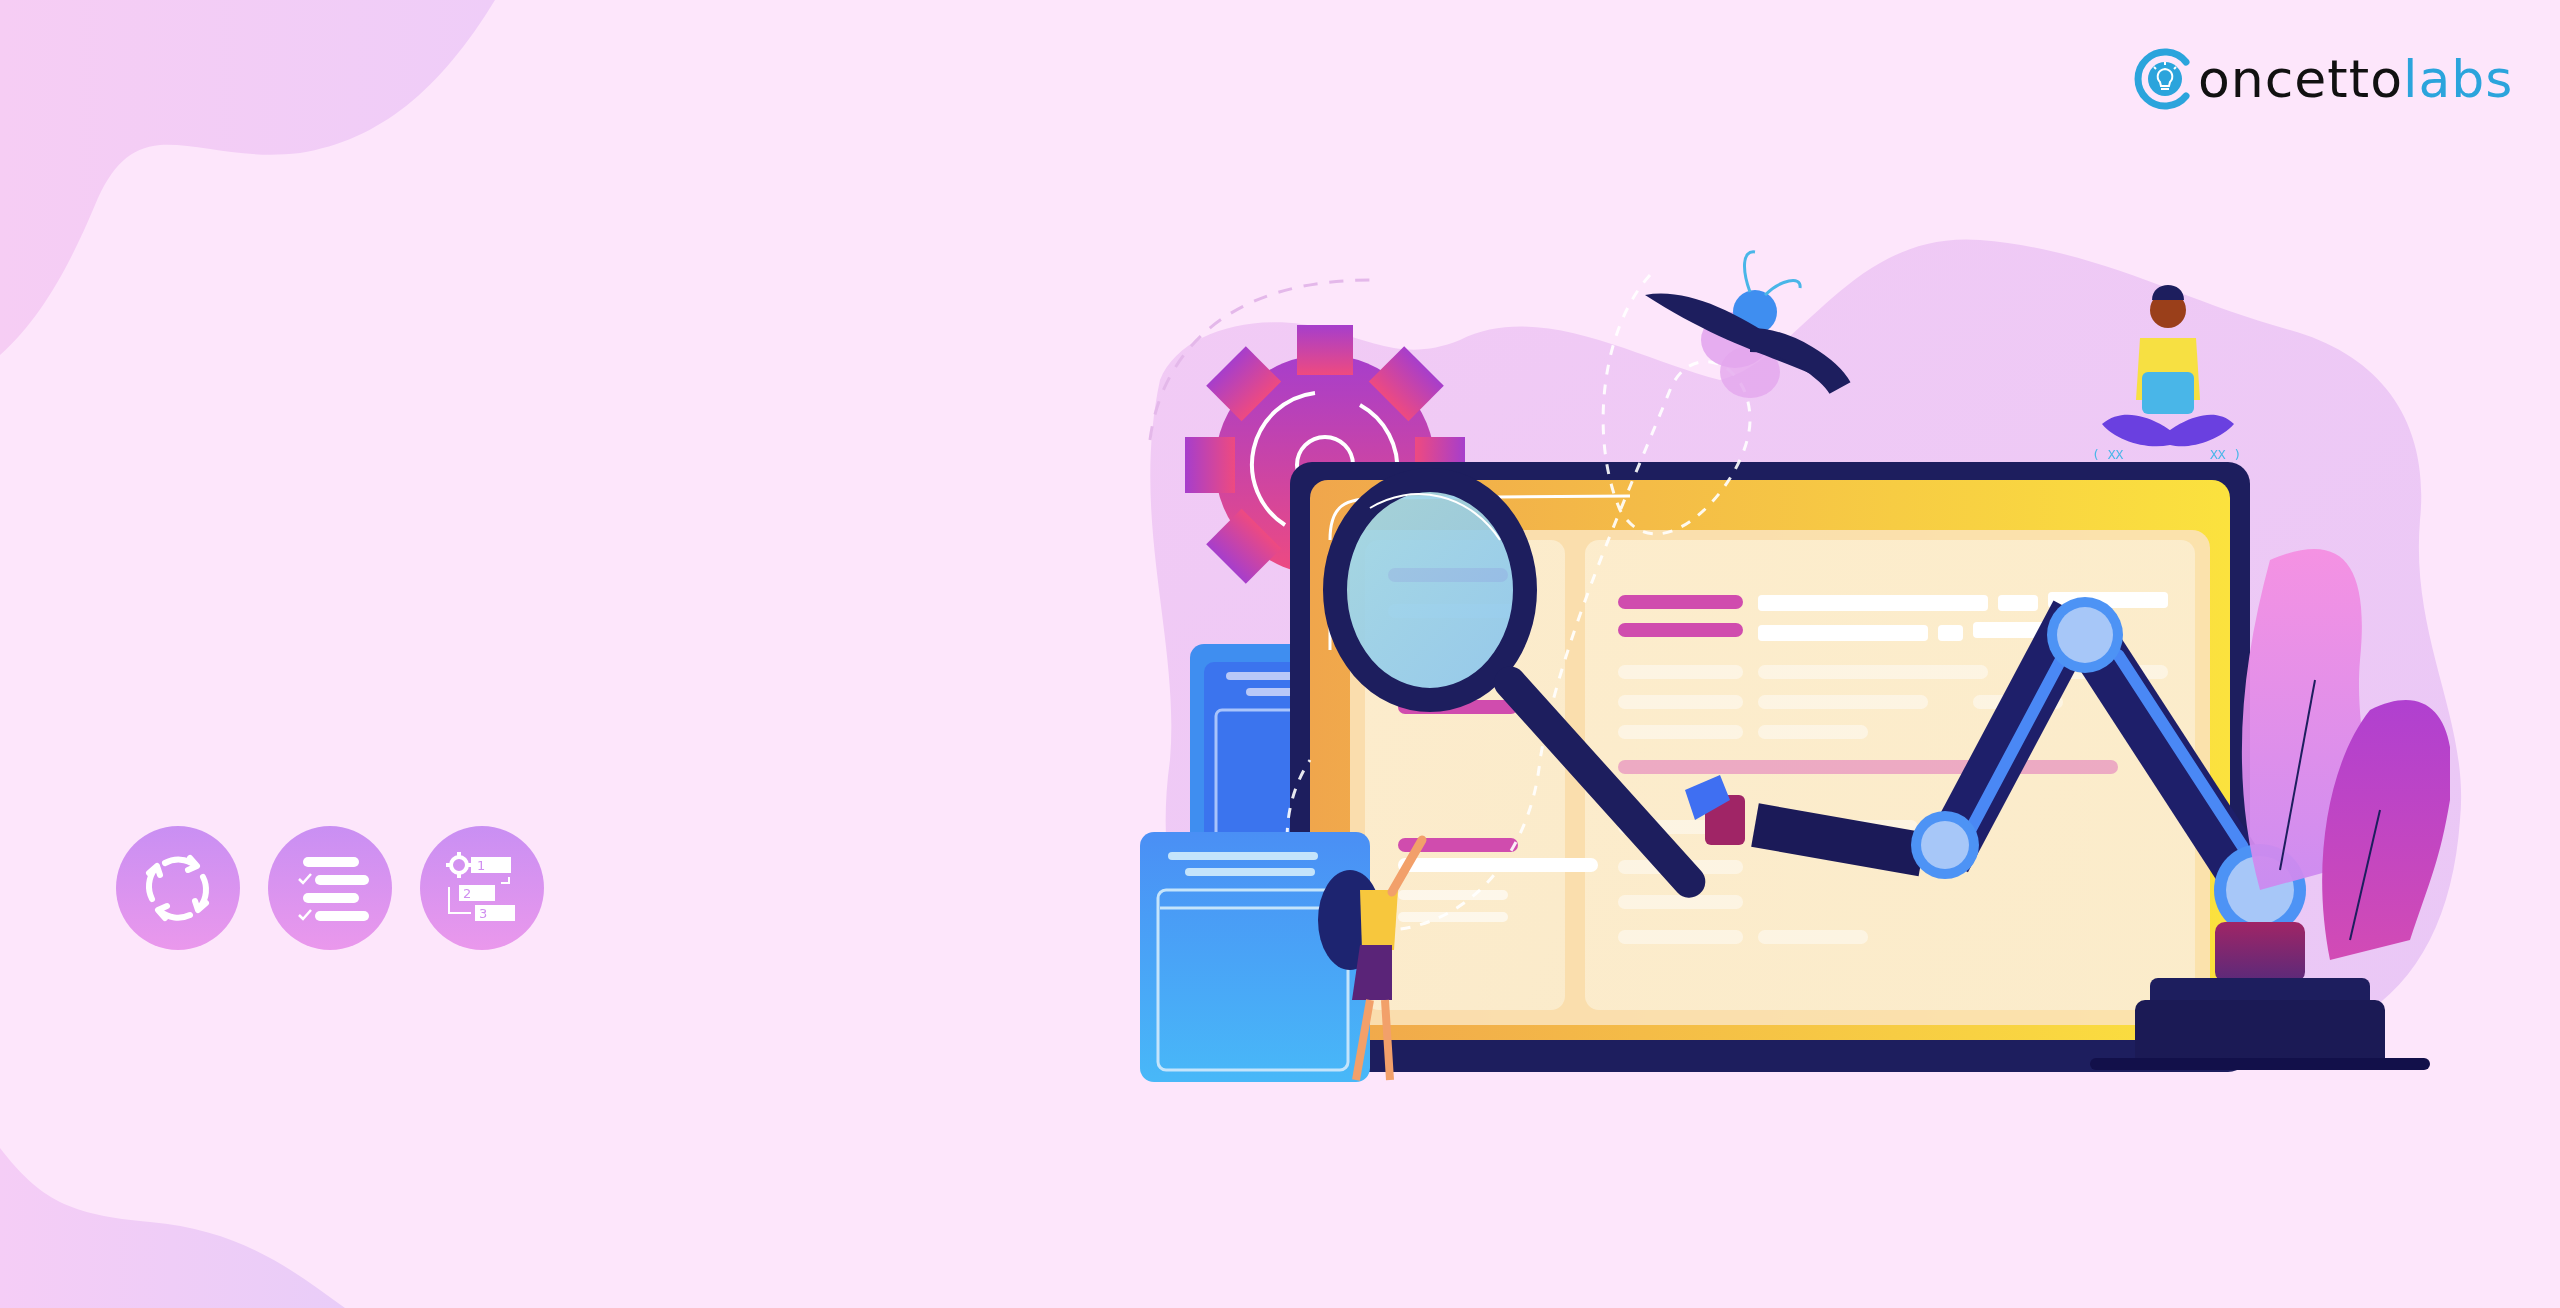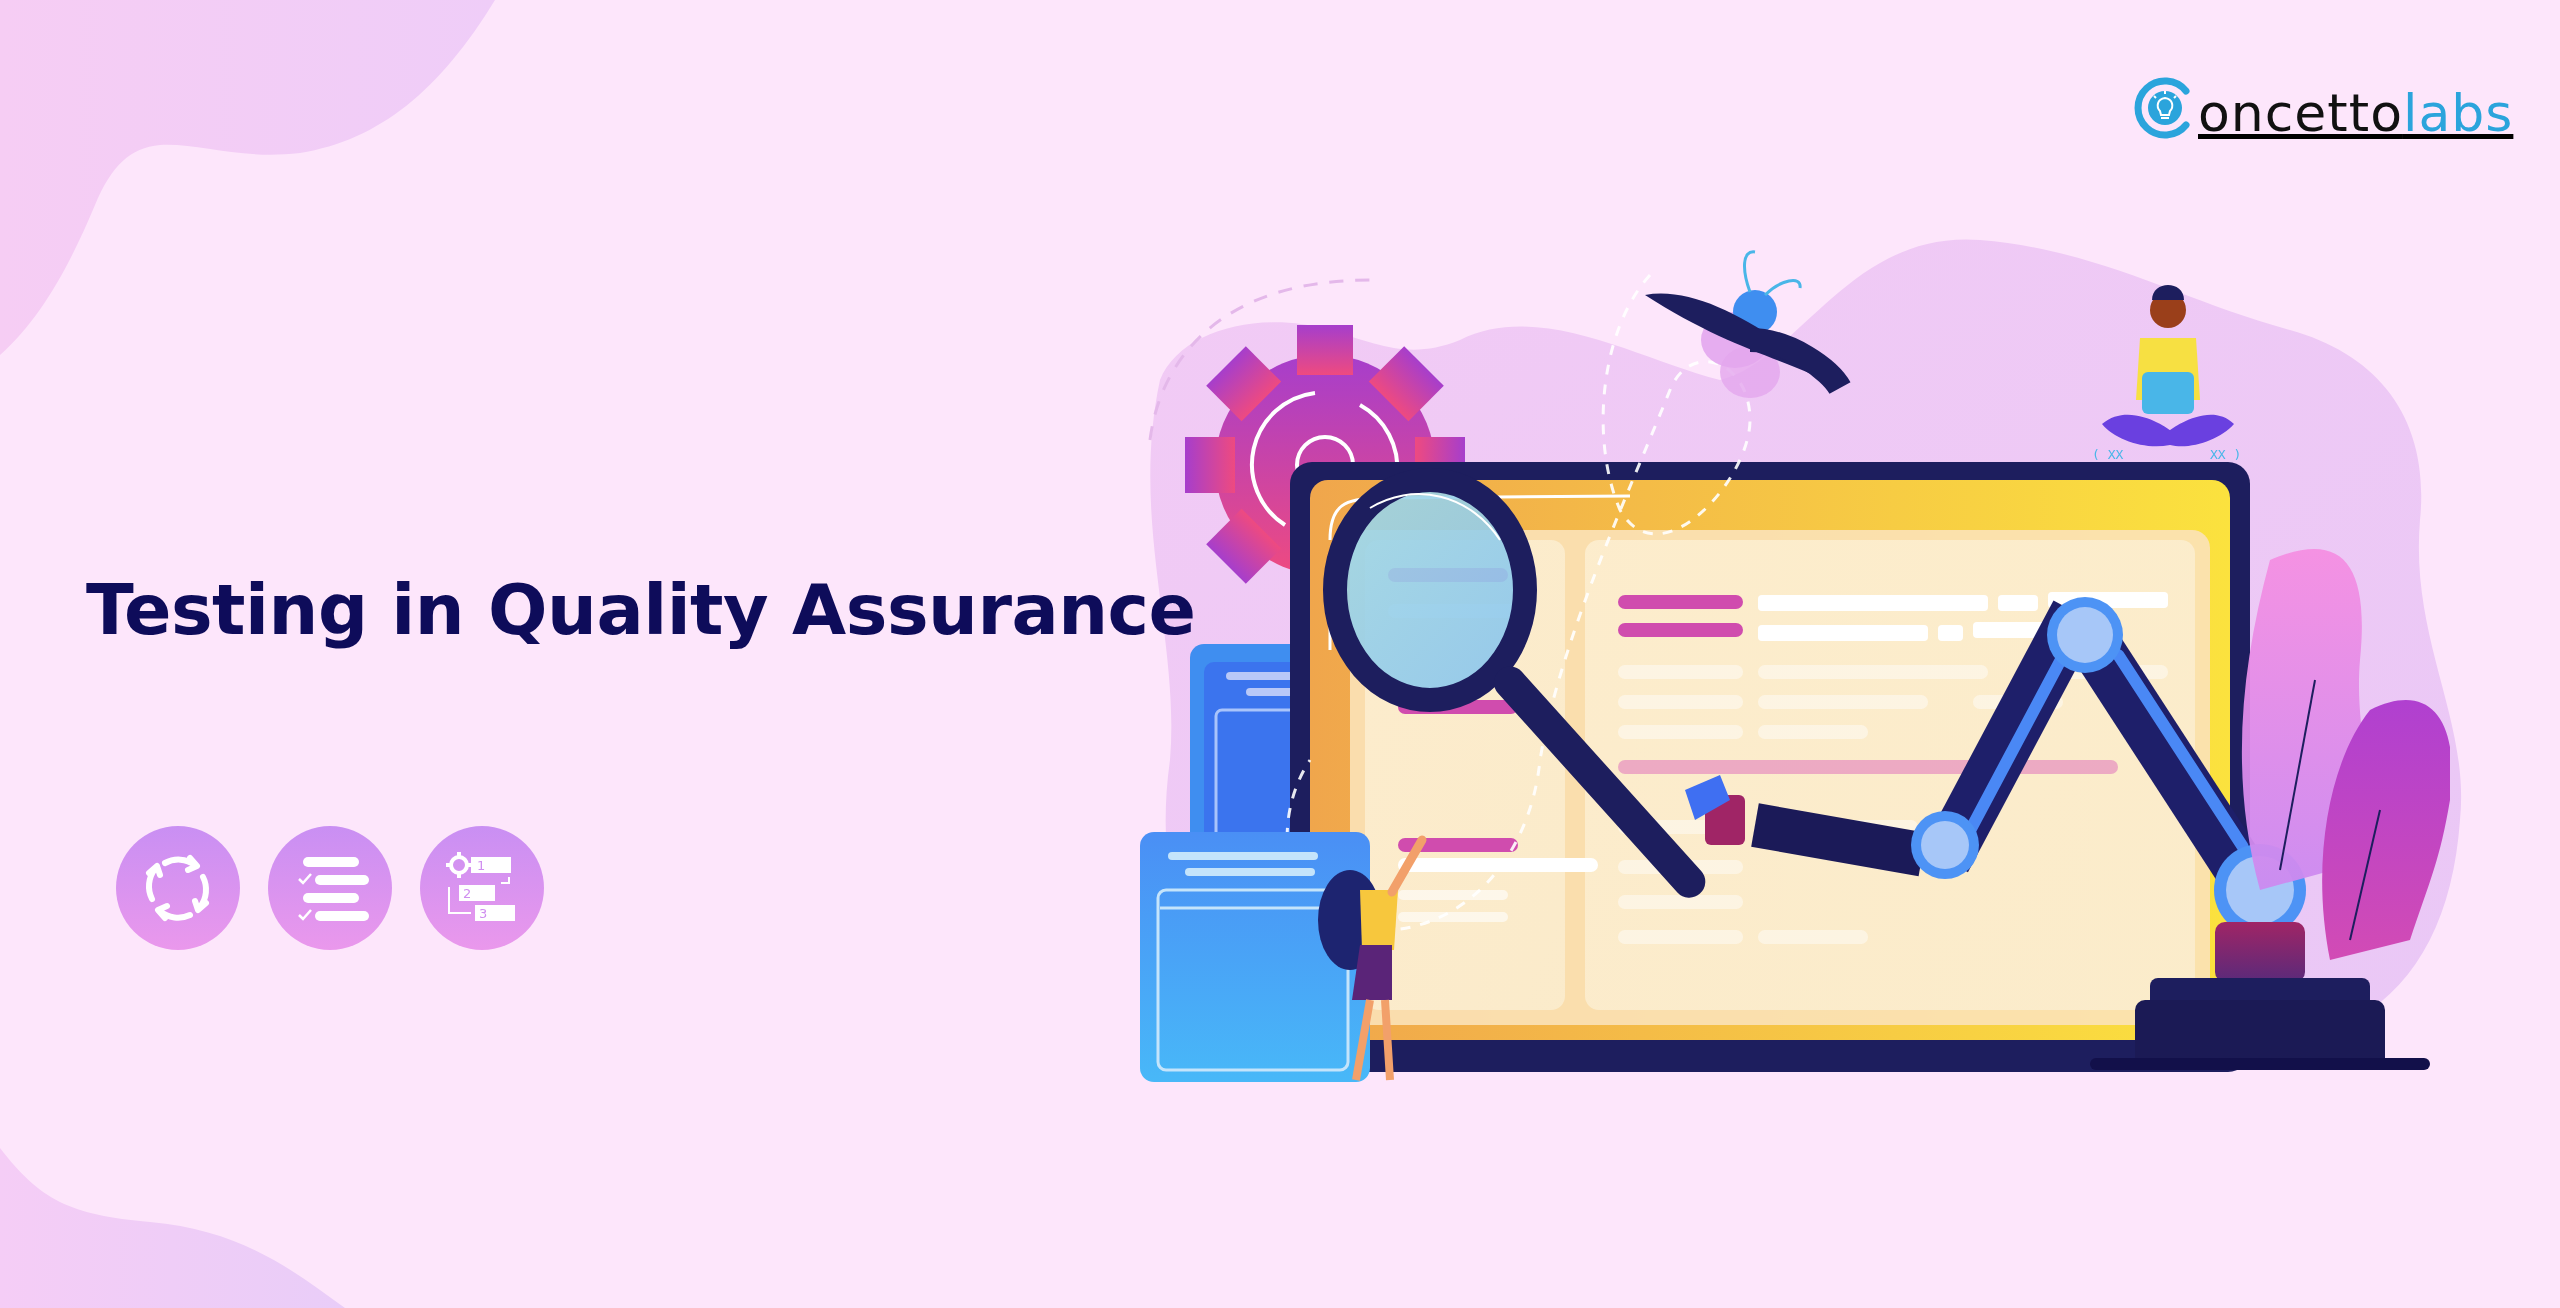--- a/index.html
+++ b/index.html
@@ -3,22 +3,22 @@
 <meta charset="utf-8">
 <style>
   html, body { margin: 0; padding: 0; }
   body {
     width: 2560px; height: 1308px; overflow: hidden; position: relative;
     background: #fde6fb;
     font-family: "DejaVu Sans", sans-serif;
   }
   .bg-svg { position: absolute; left: 0; top: 0; width: 2560px; height: 1308px; }
   .logo {
-    position: absolute; left: 2134px; top: 69px; height: 70px;
-    display: flex; align-items: flex-end; text-decoration: underline;
+    position: absolute; left: 2134px; top: 44px; height: 70px;
+    display: flex; align-items: center;
   }
   .logo-mark { width: 62px; height: 62px; margin-right: 2px; }
   .logo-text {
     font-family: "DejaVu Sans", sans-serif; font-size: 52px; letter-spacing: 1px;
     line-height: 1; font-weight: normal;
   }
   .logo-text .dark { color: #111111; }
   .logo-text .blue { color: #2ba4dc; }
 
   .headline {
@@ -69,21 +69,20 @@
     <path d="M26,34 C22,30 23,22 31,21 C39,22 40,30 36,34 L35,38 L27,38 Z" fill="none" stroke="#fff" stroke-width="2"></path>
     <line x1="27" y1="41" x2="35" y2="41" stroke="#fff" stroke-width="2"></line>
     <line x1="31" y1="14" x2="31" y2="17" stroke="#fff" stroke-width="2"></line>
     <line x1="20" y1="19" x2="22" y2="21" stroke="#fff" stroke-width="2"></line>
     <line x1="42" y1="19" x2="40" y2="21" stroke="#fff" stroke-width="2"></line>
   </svg>
   <span class="logo-text"><span class="dark">oncetto</span><span class="blue">labs</span></span>
 </div>
 
 <h1 class="headline">
-  <span>Testing in Quality Assurance</span>
 </h1>
 
 <div class="feature-icons">
   <div class="feature-icon">
     <svg viewBox="0 0 90 90" fill="none" stroke="#fff" stroke-width="6" stroke-linecap="round" stroke-linejoin="round">
       <path d="M32,20 A28,28 0 0 1 62,22"></path>
         <path d="M57,15 L64,23 L55,27"></path>
       <path d="M70,34 A28,28 0 0 1 67,64"></path>
         <path d="M73,60 L65,67 L62,58"></path>
       <path d="M57,72 A28,28 0 0 1 27,68"></path>

